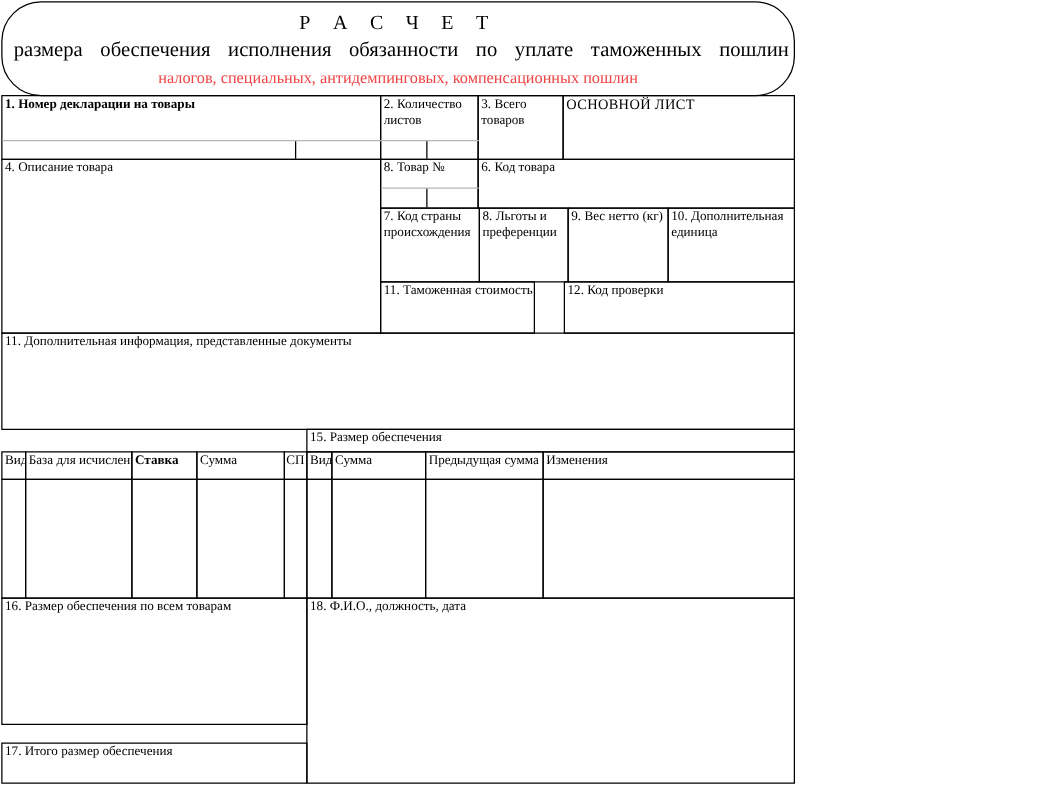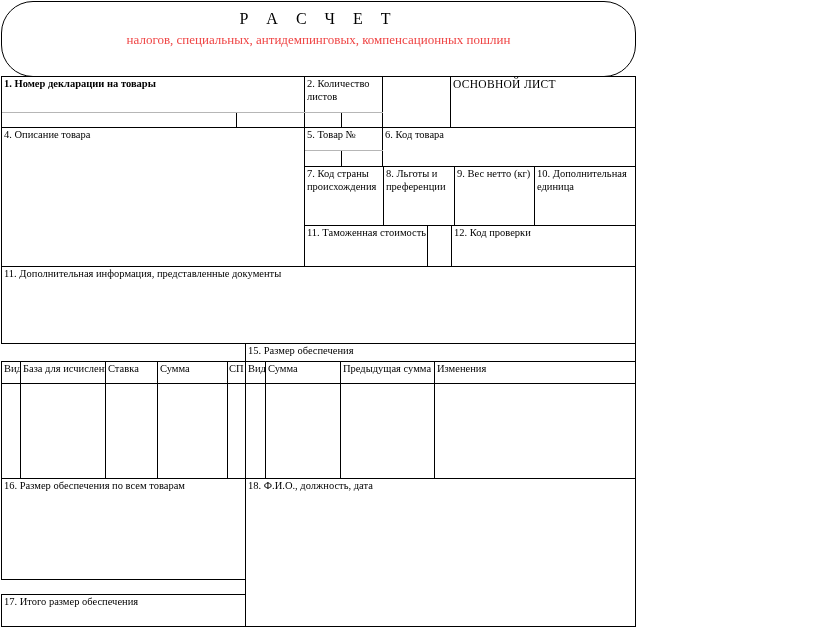--- a/index.html
+++ b/index.html
@@ -57,42 +57,46 @@
   .gray { background: #b6b6b6; }
   .black { background: #000000; }
 </style>
 </head>
 <body>
 
 <div class="form">
 
   <div class="cell titleblock" style="left:0;top:0;width:635px;height:76px;border-radius:32px;">
     <div class="t1">Р А С Ч Е Т</div>
+    <div class="t2">размера обеспечения исполнения обязанности по уплате таможенных пошлин</div>
     <div class="t3">налогов, специальных, антидемпинговых, компенсационных пошлин</div>
   </div>
 
   <div class="cell" style="left:0;top:75px;width:304px;height:52px;font-weight:bold;">
     <span class="lbl">1. Номер декларации на товары</span>
   </div>
   <div class="cell" style="left:303px;top:75px;width:79px;height:52px;">
     <span class="lbl">2. Количество листов</span>
+  </div>
+  <div class="cell" style="left:381px;top:75px;width:69px;height:52px;">
+    <span class="lbl">3. Всего товаров</span>
   </div>
   <div class="cell" style="left:449px;top:75px;width:186px;height:52px;">
     <span class="lbl mainsheet nowrap">ОСНОВНОЙ ЛИСТ</span>
   </div>
 
   <div class="subline gray" style="left:1px;top:111px;width:381px;height:1px;"></div>
   <div class="subline black" style="left:235px;top:112px;width:1px;height:14px;"></div>
   <div class="subline black" style="left:340px;top:112px;width:1px;height:14px;"></div>
 
   <div class="cell" style="left:0;top:126px;width:304px;height:140px;">
     <span class="lbl">4. Описание товара</span>
   </div>
   <div class="cell" style="left:303px;top:126px;width:79px;height:40px;">
-    <span class="lbl nowrap">5. Товар №</span>
+    <span class="lbl nowrap">8. Товар №</span>
   </div>
   <div class="cell" style="left:381px;top:126px;width:254px;height:40px;">
     <span class="lbl">6. Код товара</span>
   </div>
 
   <div class="subline gray" style="left:304px;top:149px;width:78px;height:1px;"></div>
   <div class="subline black" style="left:340px;top:150px;width:1px;height:15px;"></div>
 
   <div class="cell" style="left:303px;top:165px;width:80px;height:60px;">
     <span class="lbl">7. Код страны происхождения</span>
@@ -121,21 +125,21 @@
   <div class="cell" style="left:244px;top:342px;width:391px;height:19px;">
     <span class="lbl nowrap">15. Размер обеспечения</span>
   </div>
 
   <div class="cell" style="left:0;top:360px;width:20px;height:23px;">
     <span class="lbl nowrap">Вид</span>
   </div>
   <div class="cell" style="left:19px;top:360px;width:86px;height:23px;">
     <span class="lbl nowrap">База для исчисления</span>
   </div>
-  <div class="cell" style="left:104px;top:360px;width:53px;height:23px;">
+  <div class="cell" style="left:104px;top:360px;width:53px;height:23px;font-weight:bold;">
     <span class="lbl nowrap">Ставка</span>
   </div>
   <div class="cell" style="left:156px;top:360px;width:71px;height:23px;">
     <span class="lbl nowrap">Сумма</span>
   </div>
   <div class="cell" style="left:226px;top:360px;width:19px;height:23px;">
     <span class="lbl nowrap" style="padding-left:1px;padding-right:0;">СП</span>
   </div>
 
   <div class="cell" style="left:244px;top:360px;width:21px;height:23px;">

